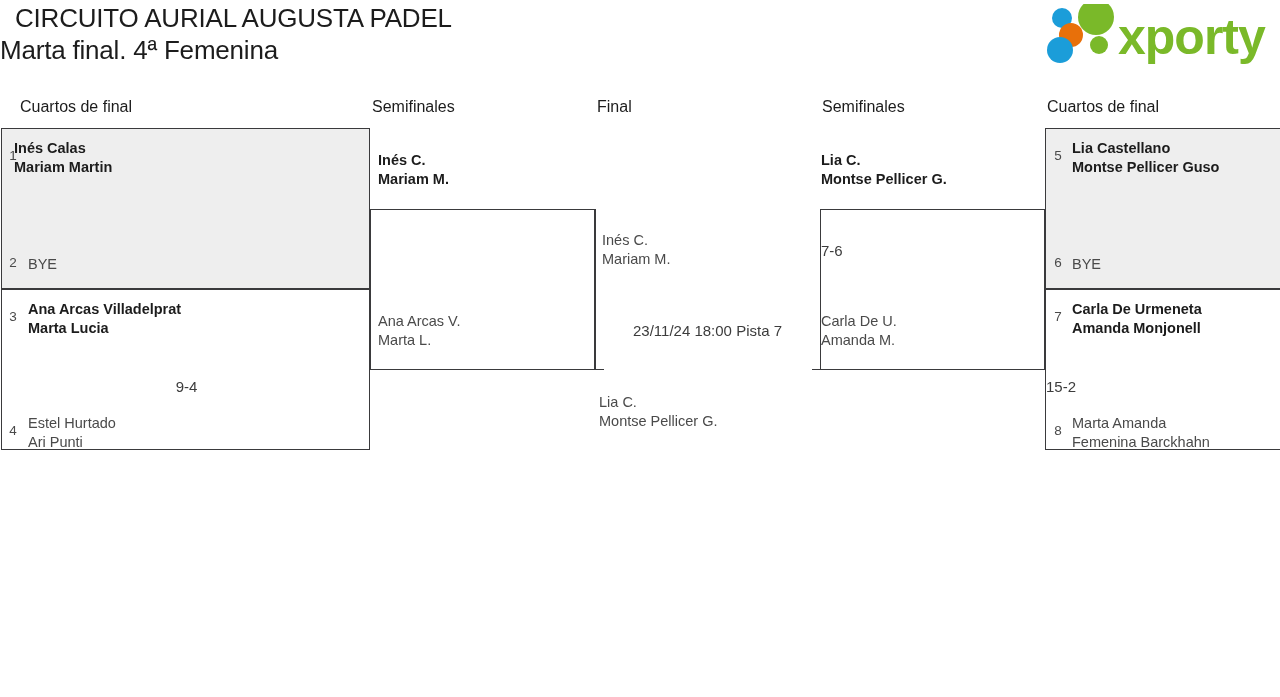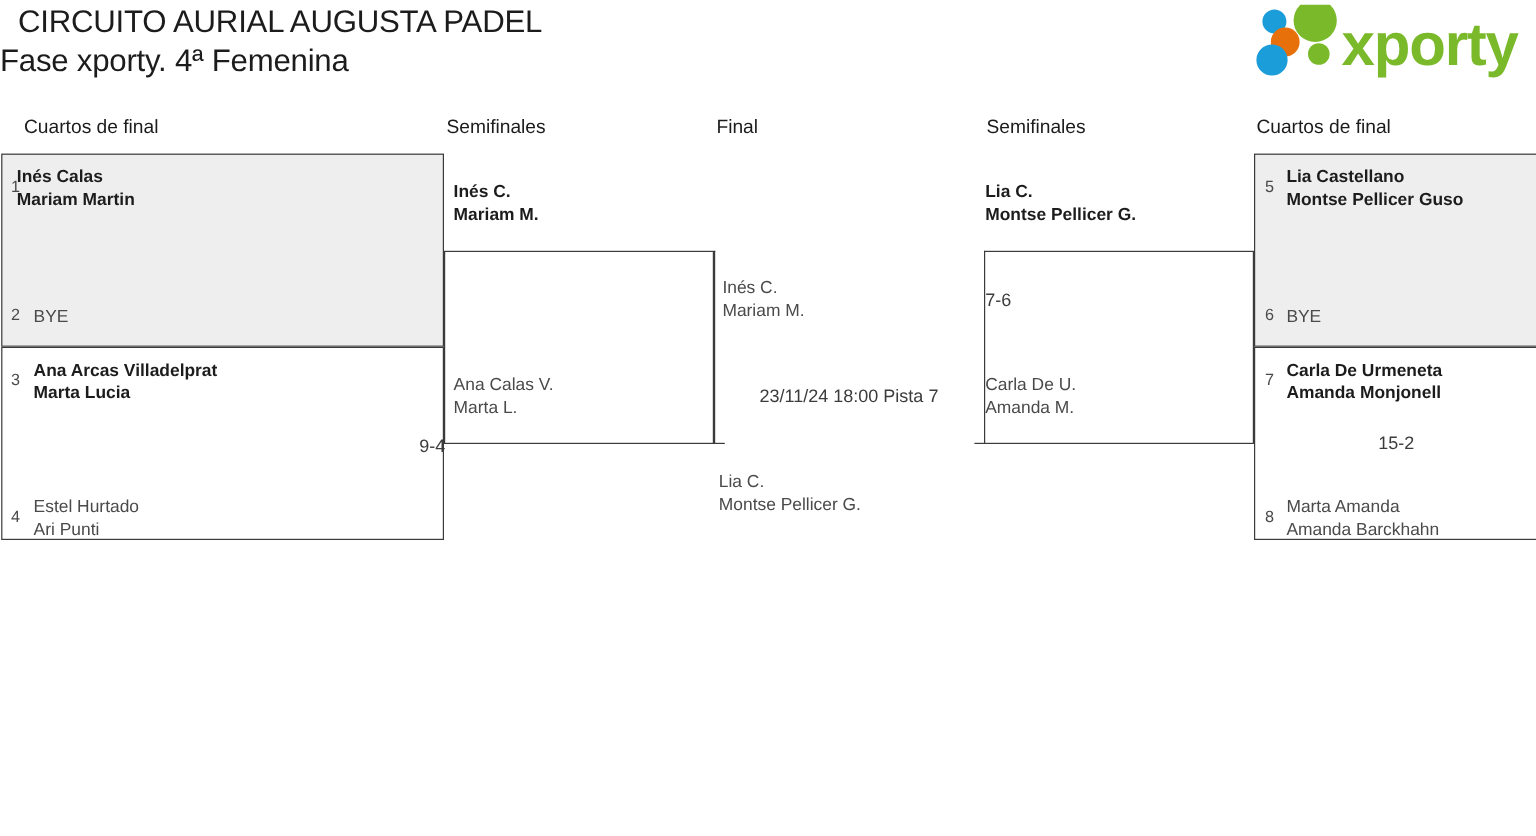--- a/index.html
+++ b/index.html
@@ -41,21 +41,21 @@
   .vrule{position:absolute;width:1px;background:#3a3a3c;}
   .hstub{position:absolute;height:1px;background:#3a3a3c;}
 </style>
 </head>
 <body>
 
 <div id="header">
 
   <div id="title-block">
     <div id="title-line1">CIRCUITO AURIAL AUGUSTA PADEL</div>
-    <div id="title-line2">Fase xporty. 4ª Femenina</div>
+    <div id="title-line2">Marta final. 4ª Femenina</div>
   </div>
 
   <div id="logo">
     <svg width="232" height="62" viewBox="0 0 232 62" xmlns="http://www.w3.org/2000/svg" aria-hidden="true">
       <g>
         <circle cx="20" cy="14" r="10" fill="#1b9dd9"></circle>
         <circle cx="54" cy="13" r="18" fill="#7ab929"></circle>
         <circle cx="29" cy="31" r="12" fill="#e8700a"></circle>
         <circle cx="57" cy="41" r="9" fill="#7ab929"></circle>
         <circle cx="18" cy="46" r="13" fill="#1b9dd9"></circle>
@@ -91,30 +91,30 @@
   <span class="seed" style="left:2px;top:19px;">3</span>
   <span class="team align-left winner" style="left:26px;top:10px;">
     <span class="l1">Ana Arcas Villadelprat</span>
     <span class="l2">Marta Lucia</span>
   </span>
   <span class="seed" style="left:2px;top:133px;">4</span>
   <span class="team align-left loser" style="left:26px;top:124px;">
     <span class="l1">Estel Hurtado</span>
     <span class="l2">Ari Punti</span>
   </span>
-  <span class="score" style="left:0;top:74px;width:369px;text-align:right;">9-4</span>
+  <span class="score" style="left:0;top:88px;width:369px;text-align:center;">9-4</span>
 </div>
 
 <div class="box white" style="left:370px;top:209px;width:225px;height:161px;">
   <span class="team align-left winner" style="left:7px;top:-59px;">
     <span class="l1">Inés C.</span>
     <span class="l2">Mariam M.</span>
   </span>
   <span class="team align-left loser" style="left:7px;top:102px;">
-    <span class="l1">Ana Calas V.</span>
+    <span class="l1">Ana Arcas V.</span>
     <span class="l2">Marta L.</span>
   </span>
 </div>
 
 <div id="final-region">
   <div class="vrule" style="left:595px;top:209px;height:161px;"></div>
   <div class="vrule" style="left:820px;top:209px;height:161px;"></div>
   <div class="hstub" style="left:595px;top:209px;width:1px;"></div>
   <div class="hstub" style="left:812px;top:369px;width:9px;"></div>
   <div class="hstub" style="left:595px;top:369px;width:9px;"></div>
@@ -157,16 +157,16 @@
 
 <div class="box white" style="left:1045px;top:289px;width:369px;height:161px;">
   <span class="seed" style="left:3px;top:19px;">7</span>
   <span class="team align-left winner" style="left:26px;top:10px;">
     <span class="l1">Carla De Urmeneta</span>
     <span class="l2">Amanda Monjonell</span>
   </span>
   <span class="seed" style="left:3px;top:133px;">8</span>
   <span class="team align-left loser" style="left:26px;top:124px;">
     <span class="l1">Marta Amanda</span>
-    <span class="l2">Amanda Barckhahn</span>
+    <span class="l2">Femenina Barckhahn</span>
   </span>
-  <span class="score" style="left:0;top:71px;width:235px;text-align:center;">15-2</span>
+  <span class="score" style="left:0;top:88px;width:235px;text-align:left;">15-2</span>
 </div>
 
 </body></html>

